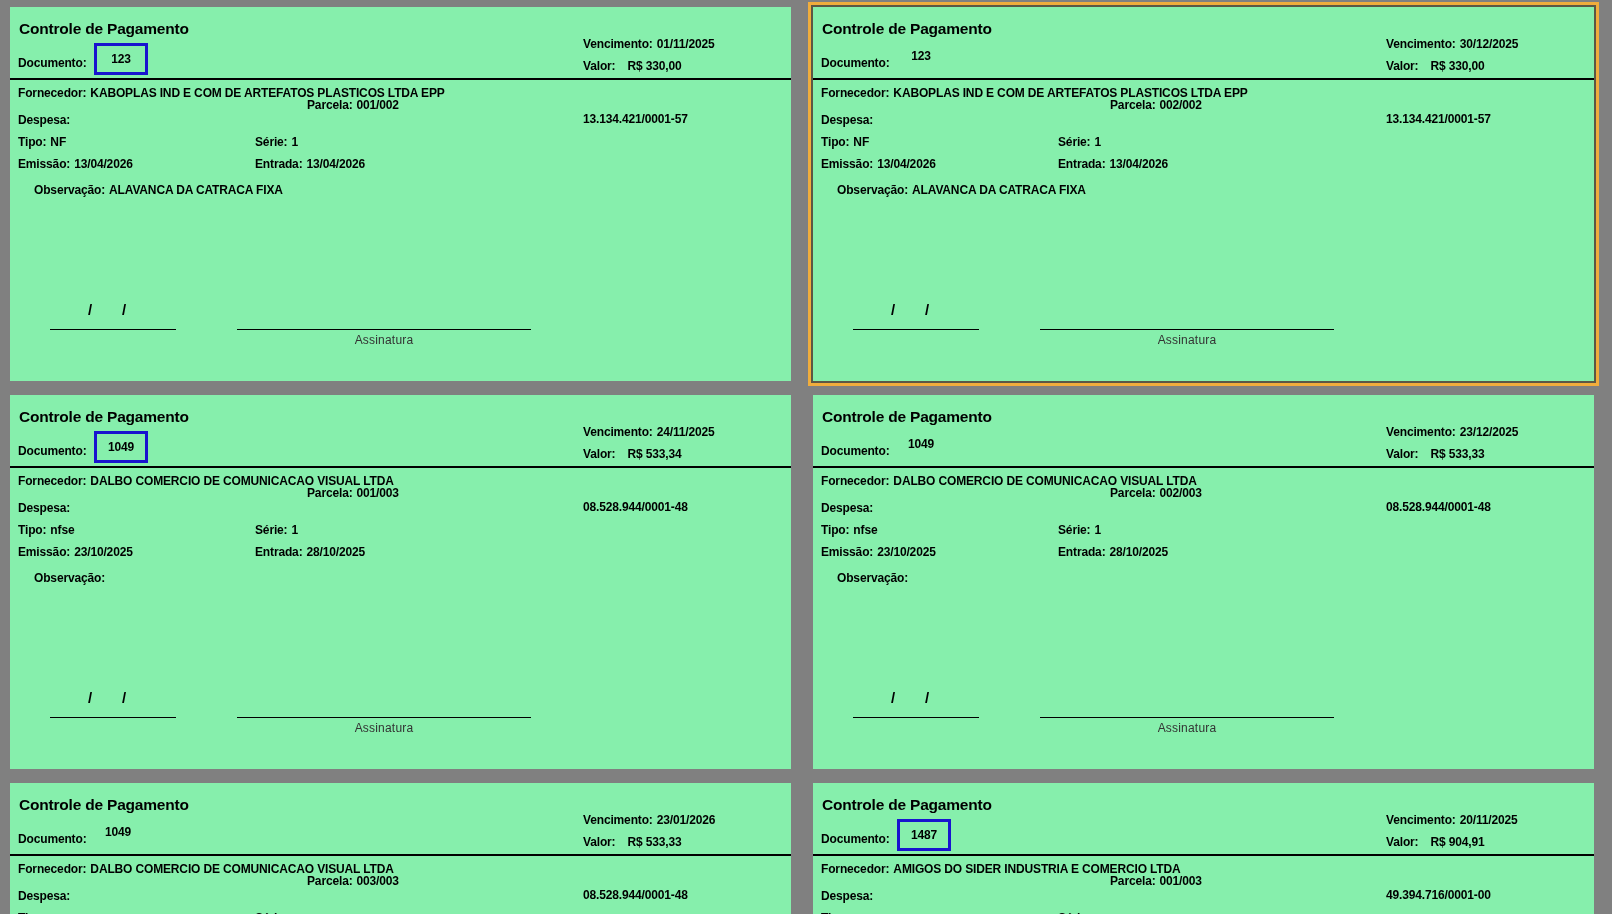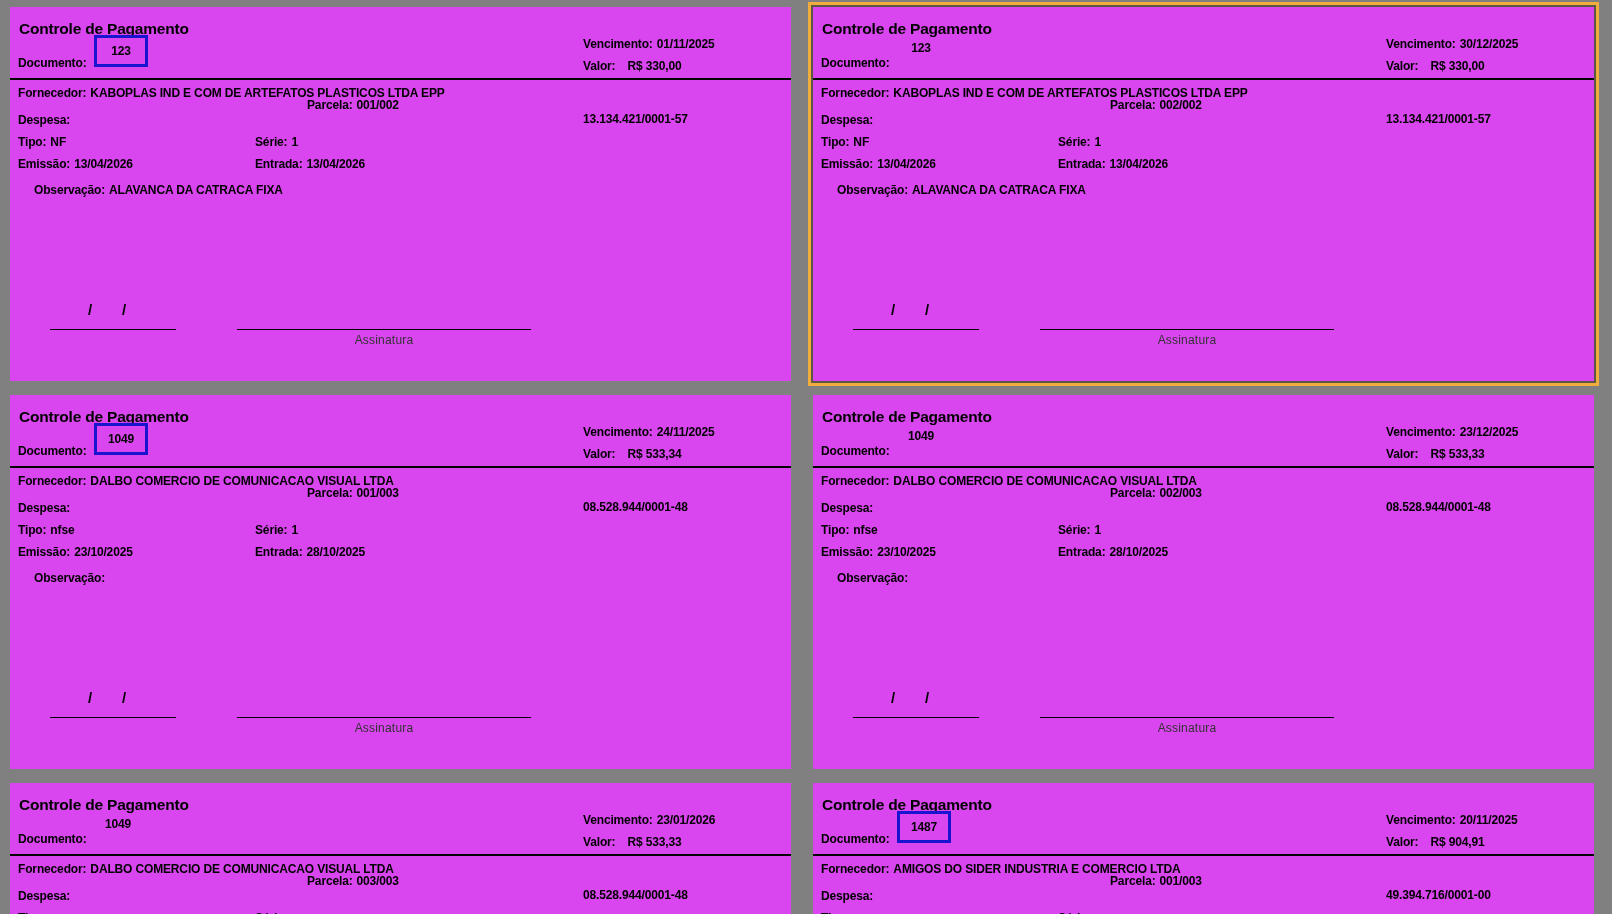--- a/index.html
+++ b/index.html
@@ -1,26 +1,26 @@
 <!DOCTYPE html>
 <html><head>
 <meta charset="utf-8">
 <style>
   html,body{margin:0;padding:0;}
   body{background:#808080;font-family:"Liberation Sans",sans-serif;}
   .screen{position:relative;width:1612px;height:914px;background:#808080;overflow:hidden;}
   .cards-grid{position:absolute;left:10px;top:7px;display:grid;
     grid-template-columns:781px 781px;grid-auto-rows:374px;column-gap:22px;row-gap:14px;}
-  .card{position:relative;background:#d946ef;color:#000;}
+  .card{position:relative;background:#86efac;color:#000;}
   .card.selected{box-shadow:0 0 0 2px #5C5744,0 0 0 5px #F0AD3C;}
   .card *{position:absolute;white-space:nowrap;}
   .t{font-weight:bold;font-size:12px;letter-spacing:-0.15px;line-height:14px;}
   .title{left:9px;top:13px;font-weight:bold;font-size:15.5px;letter-spacing:-0.2px;}
   .lbl-documento{left:8px;top:49px;}
-  .doc-slot{left:84px;top:28px;width:48px;height:26px;display:flex;align-items:center;justify-content:center;}
+  .doc-slot{left:84px;top:36px;width:48px;height:26px;display:flex;align-items:center;justify-content:center;}
   .doc-slot.boxed{border:3px solid #1814CF;}
   .doc-slot span{position:static;}
   .parcela-row{left:297px;top:51px;margin-top:40px;}
   .parcela-row span,.pair span,.forn span,.obs span{position:static;margin-right:4px;}
   .venc{left:573px;top:30px;}
   .valor{left:573px;top:52px;}
   .valor .gap{margin-right:12px;}
   .venc span,.valor span{position:static;margin-right:4px;}
   .rule{left:0;right:0;top:71px;height:0;border-top:2px solid #000;}
   .forn{left:8px;top:79px;}

